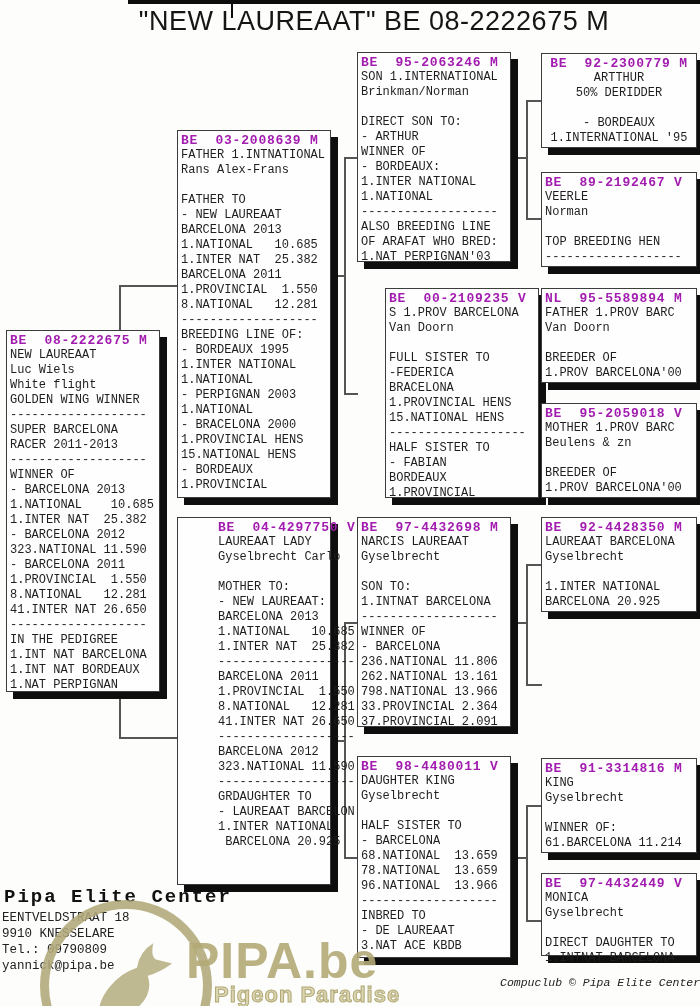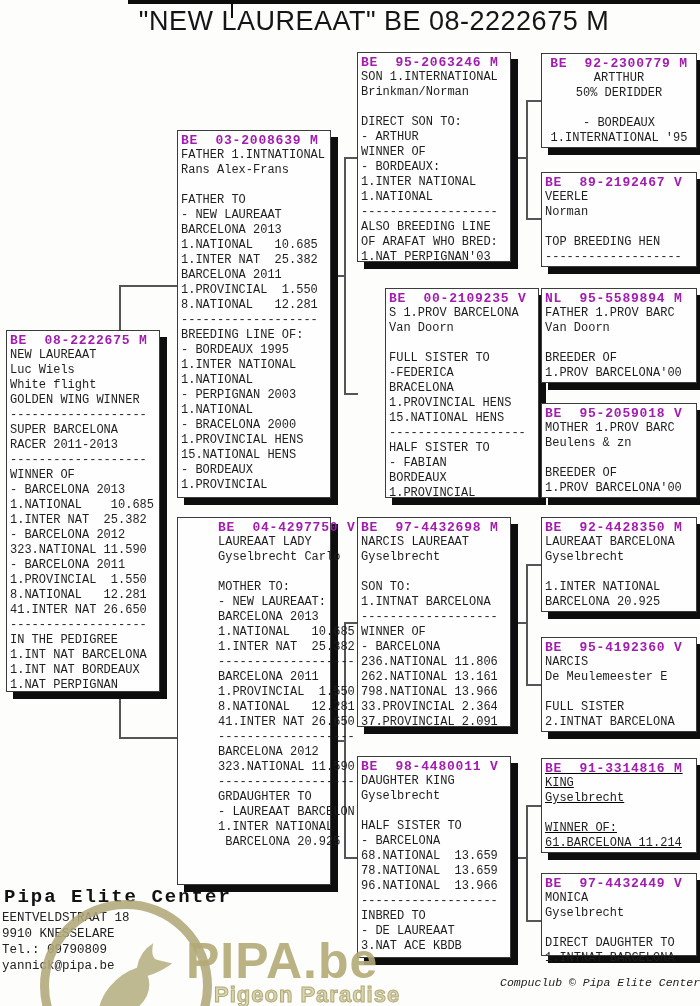--- a/index.html
+++ b/index.html
@@ -283,30 +283,22 @@
 
   <div class="pbox" style="left:541px;top:517px;width:156px;height:95px;">
     <div class="ring">BE  92-4428350 M</div>
     <div class="notes">LAUREAAT BARCELONA
 Gyselbrecht
 
 1.INTER NATIONAL
 BARCELONA 20.925</div>
   </div>
 
-  <div class="pbox" style="left:541px;top:637px;width:156px;height:95px;">
-    <div class="ring">BE  95-4192360 V</div>
-    <div class="notes">NARCIS
-De Meulemeester E
-
-FULL SISTER
-2.INTNAT BARCELONA</div>
-  </div>
-
-  <div class="pbox" style="left:541px;top:758px;width:156px;height:95px;text-decoration:underline;">
+
+  <div class="pbox" style="left:541px;top:758px;width:156px;height:95px;">
     <div class="ring">BE  91-3314816 M</div>
     <div class="notes">KING
 Gyselbrecht
 
 WINNER OF:
 61.BARCELONA 11.214</div>
   </div>
 
   <div class="pbox" style="left:541px;top:873px;width:156px;height:83px;">
     <div class="ring">BE  97-4432449 V</div>

